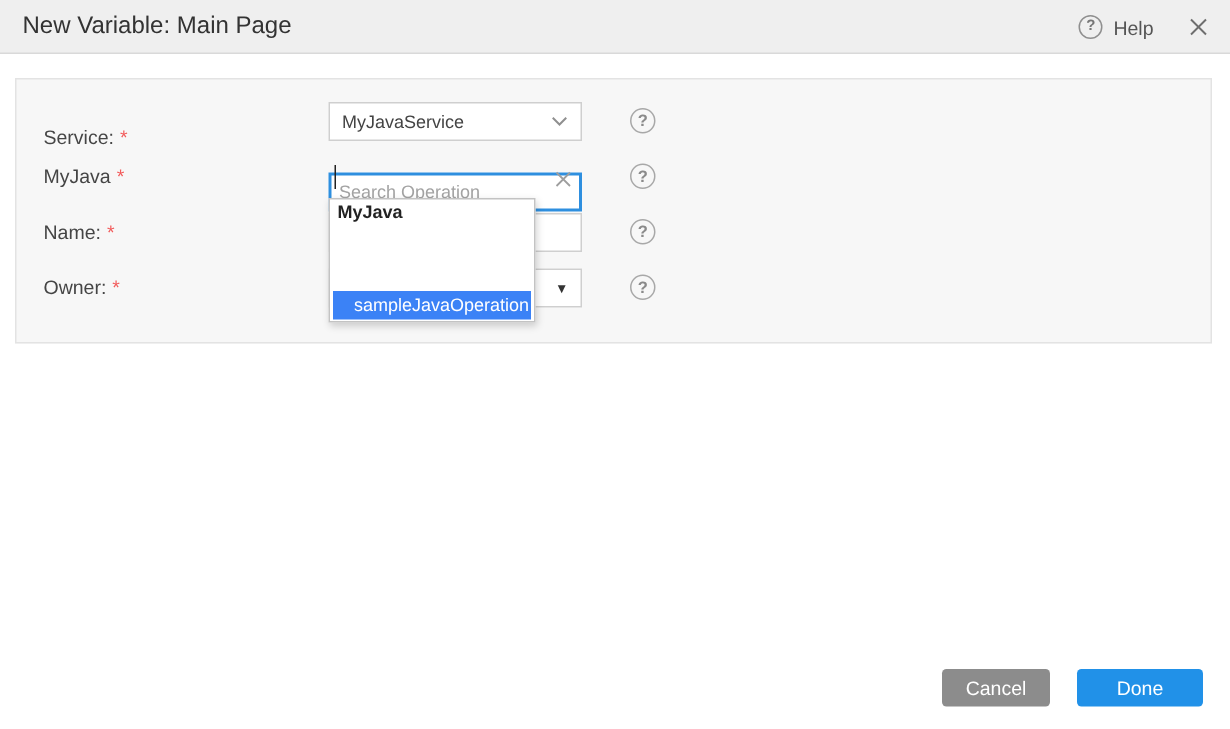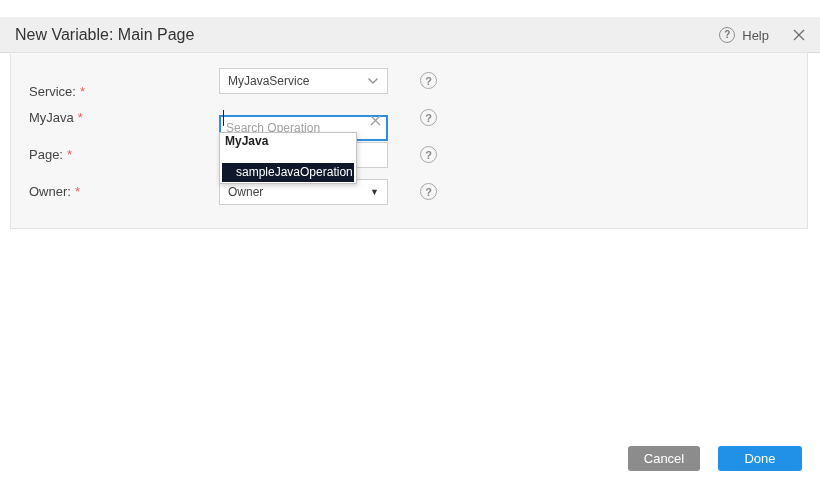--- a/index.html
+++ b/index.html
@@ -7,21 +7,21 @@
   body {
     font-family: "Liberation Sans", sans-serif;
     background: #ffffff;
     position: relative;
     overflow: hidden;
     color: #333;
   }
 
   
   .header {
-    position: absolute; left: 0; top: 17px; width: 820px; height: 36px;
+    position: absolute; left: 0; top: 0; width: 820px; height: 36px;
     background: #efefef;
     border-bottom: 1px solid #d9d9d9;
     display: flex; align-items: center;
   }
   .header-title {
     margin-left: 15px;
     font-size: 16px; font-weight: 500; color: #333333;
   }
   .header-right {
     position: absolute; right: 14px; top: 0; height: 36px;
@@ -117,21 +117,21 @@
     font-size: 12px; font-weight: bold; color: #222;
     padding-left: 5px;
   }
   .dd-item {
     height: 19px; line-height: 19px;
     margin: 0 2px;
     font-size: 12px;
     padding-left: 14px;
     cursor: pointer;
   }
-  .dd-item.selected { background: #0f172a; color: #ffffff; }
+  .dd-item.selected { background: #3b82f6; color: #ffffff; margin-top: 31px; }
 
   
   .btn {
     position: absolute; top: 446px; height: 25px;
     border: none; border-radius: 3px;
     font-family: "Liberation Sans", sans-serif;
     font-size: 13px; color: #ffffff;
     cursor: pointer;
   }
   .btn-cancel { left: 628px; width: 72px; background: #8c8c8c; }
@@ -180,21 +180,21 @@
         <svg width="11" height="11" viewBox="0 0 11 11">
           <line x1="1" y1="1" x2="10" y2="10" stroke="#9e9e9e" stroke-width="1.2"></line>
           <line x1="10" y1="1" x2="1" y2="10" stroke="#9e9e9e" stroke-width="1.2"></line>
         </svg>
       </span>
     </div>
   </div>
   <span class="row-help" style="top:56px;">?</span>
 
   <div class="field-label" style="top:89px;">
-    <span>Page:</span><span class="req">*</span>
+    <span>Name:</span><span class="req">*</span>
   </div>
   <div class="field" style="top:89px;">
     <input class="name-input" type="text" style="">
   </div>
   <span class="row-help" style="top:93px;">?</span>
 
   <div class="field-label" style="top:126px;">
     <span>Owner:</span><span class="req">*</span>
   </div>
   <div class="field" style="top:126px;">

